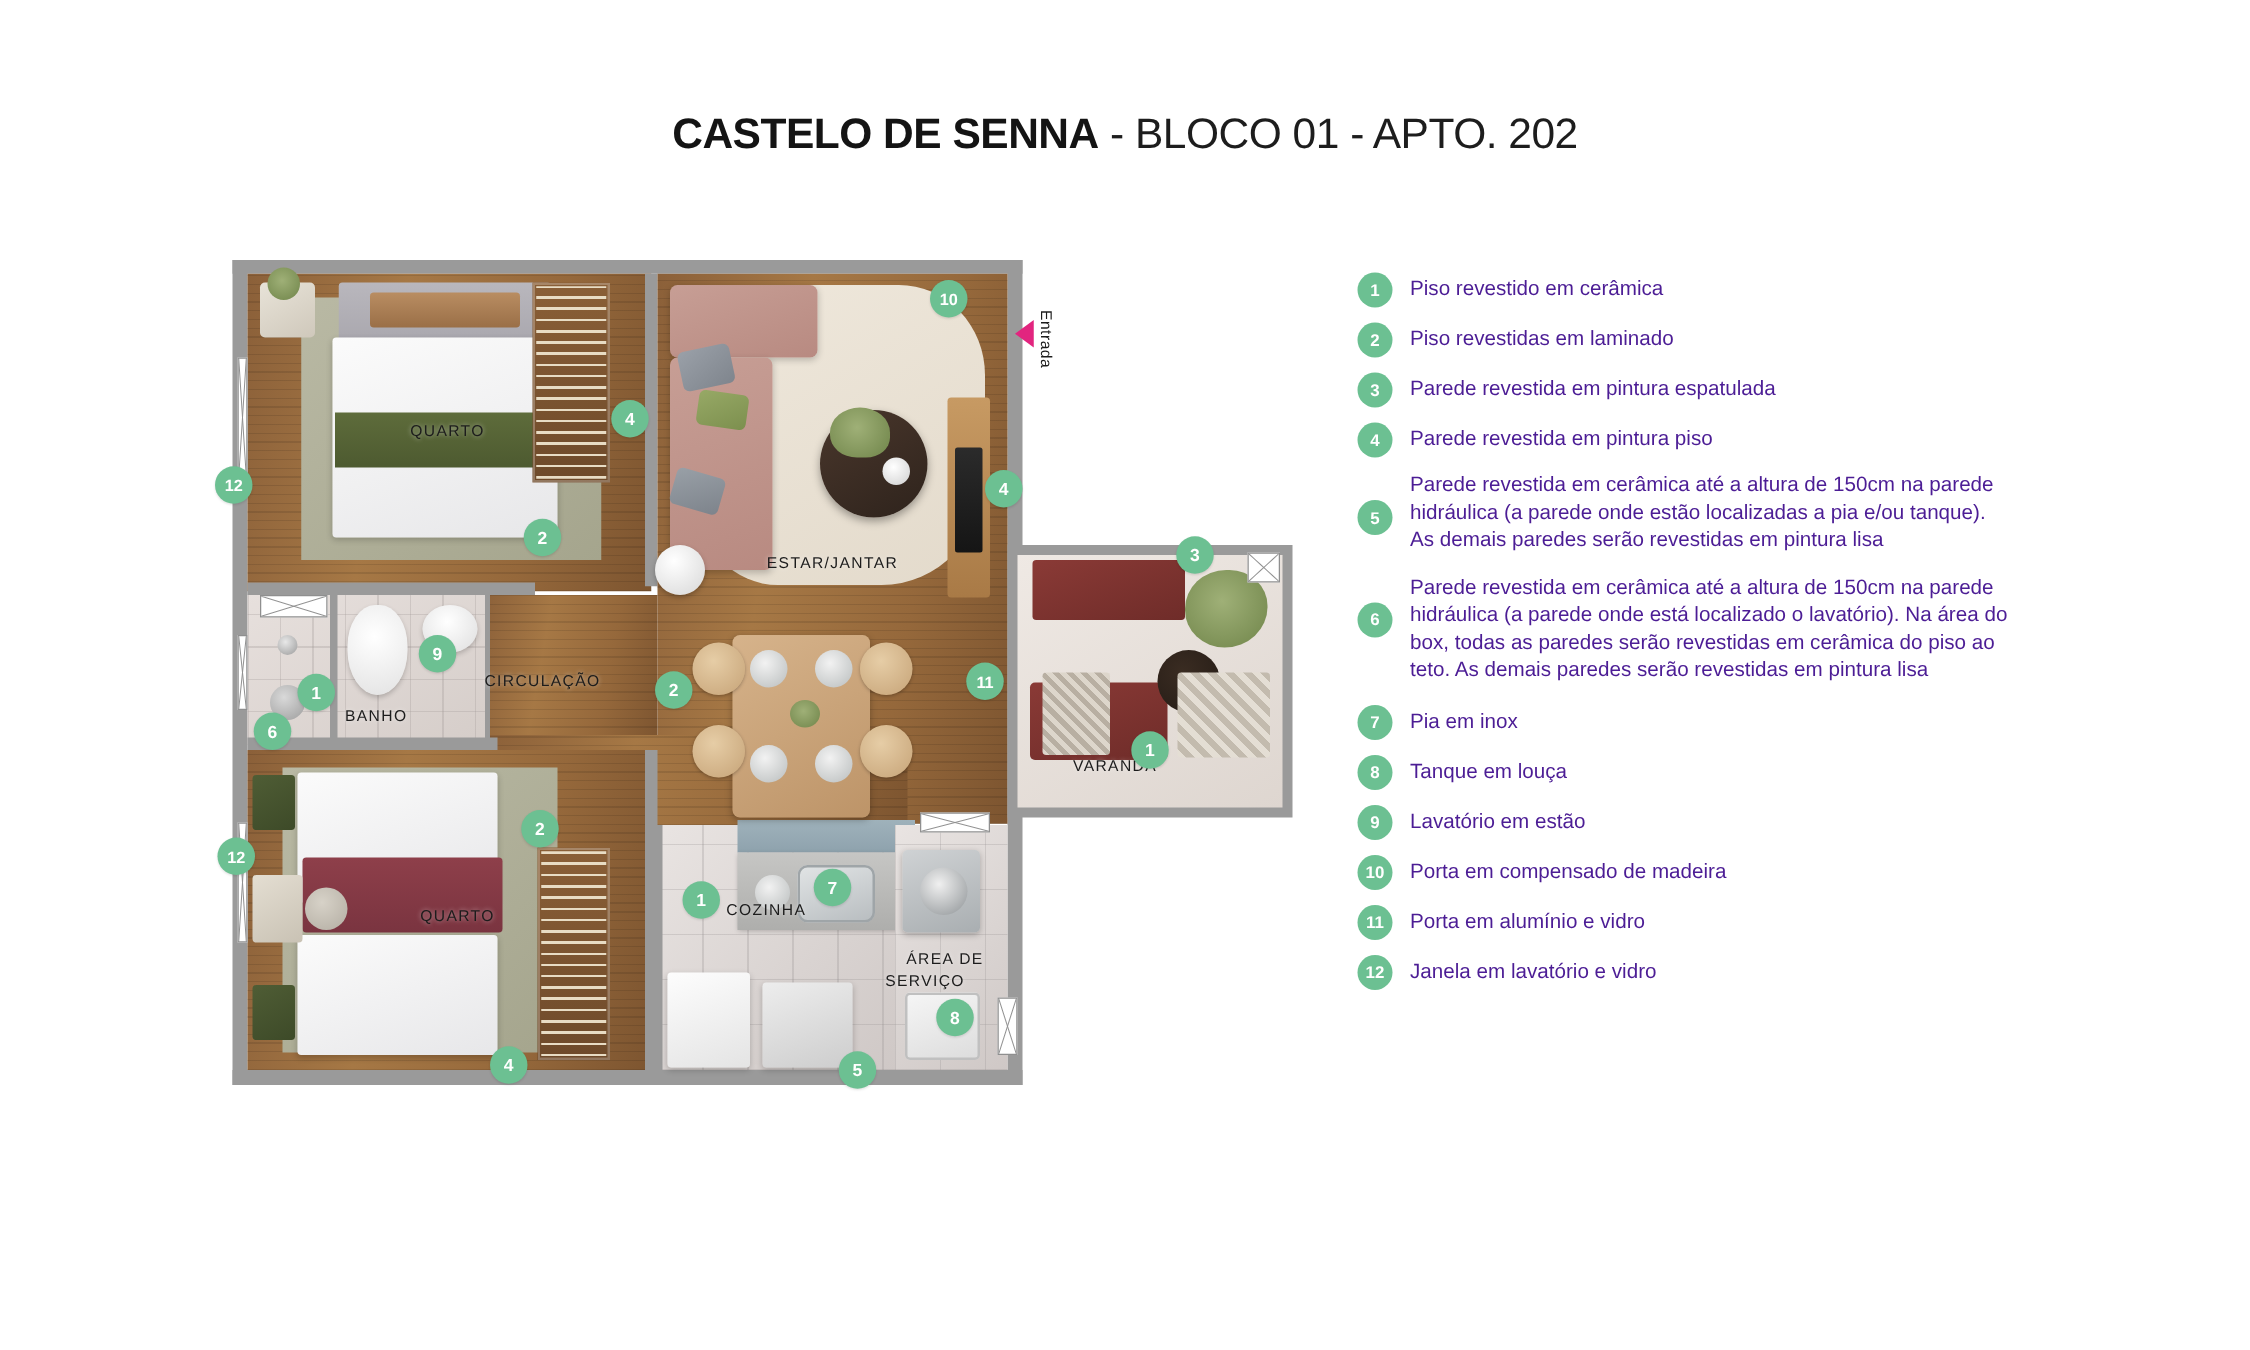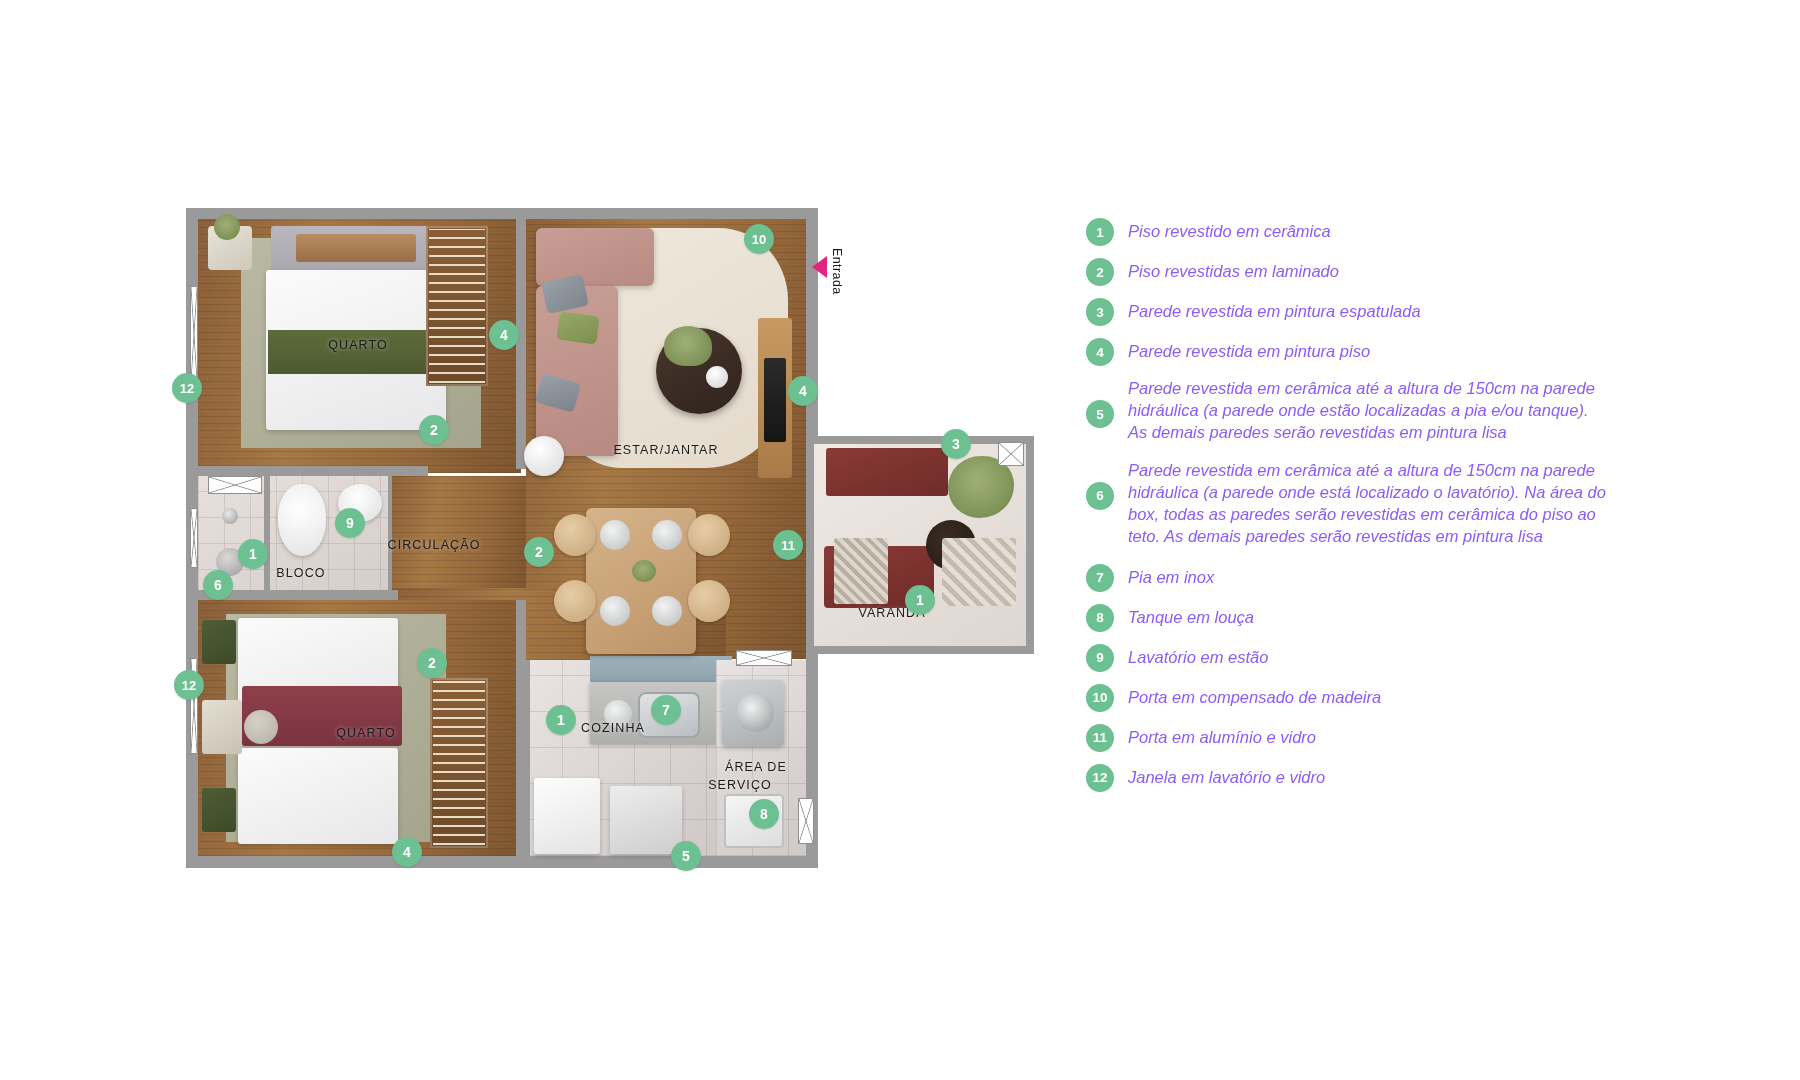--- a/index.html
+++ b/index.html
@@ -173,24 +173,23 @@
   .leg-row.compact { align-items: center; }
   .leg-badge {
     flex: 0 0 auto;
     width: 28px; height: 28px; border-radius: 50%;
     background: #6cc092; color: #fff;
     font-size: 13.5px; font-weight: 600;
     display:flex; align-items:center; justify-content:center;
     margin-right: 14px;
   }
   .leg-text {
-    font-size: 16.5px; color: #8b5cf6;
+    font-size: 16.5px; color: #4c1d95;
     line-height: 1.33;
     font-weight: 400;
-    font-style: italic;
   }
   .leg-row.multi { margin-bottom: 16px; }
   .leg-row.multi .leg-badge { margin-top: 22px; }
 
   
   #keymap {
     position: absolute; left: 1578px; top: 955px;
     width: 108px; height: 82px;
   }
   #keymap .cell {
@@ -211,20 +210,23 @@
     border-left: 8px solid transparent;
     border-right: 8px solid transparent;
     border-bottom: 12px solid #e2257f;
   }
 </style>
 </head>
 <body>
 
 <div id="page">
 
+  <div class="title-wrap">
+    <span class="title-bold">CASTELO DE SENNA</span><span class="title-light"> - BLOCO 01 - APTO. 202</span>
+  </div>
 
   <div id="plan">
 
     <div class="struct" style="left:0;top:0;width:632px;height:11px;"></div>
     <div class="struct" style="left:0;top:0;width:12px;height:660px;"></div>
     <div class="struct" style="left:0;top:648px;width:632px;height:12px;"></div>
     <div class="struct" style="left:620px;top:0;width:12px;height:660px;"></div>
 
     <div class="room wood" style="left:12px;top:11px;width:323px;height:254px;"></div>
     <div class="f rug-green" style="left:55px;top:30px;width:240px;height:210px;"></div>
@@ -316,21 +318,21 @@
     <div class="room" style="left:628px;top:236px;width:212px;height:202px;background:linear-gradient(150deg,#efe9e4,#ded6d0);"></div>
     <div class="f" style="left:640px;top:240px;width:122px;height:48px;background:linear-gradient(160deg,#8a3a36,#6f2c29);border-radius:3px;"></div>
     <div class="f" style="left:638px;top:338px;width:110px;height:62px;background:linear-gradient(160deg,#8a3a36,#6f2c29);border-radius:4px;"></div>
     <div class="f" style="left:648px;top:330px;width:54px;height:66px;background:repeating-linear-gradient(45deg,#ddd6cb 0 4px,#b8afa2 4px 8px);border-radius:3px;"></div>
     <div class="f" style="left:740px;top:312px;width:50px;height:50px;background:radial-gradient(circle at 40% 35%,#3a2c22,#241b15);border-radius:50%;"></div>
     <div class="f plant" style="left:762px;top:248px;width:66px;height:62px;border-radius:50% 46% 52% 48%;"></div>
     <div class="f" style="left:756px;top:330px;width:74px;height:68px;background:repeating-linear-gradient(45deg,#e4ded4 0 5px,#c3bbae 5px 10px);border-radius:3px;"></div>
     <div class="window-mark" style="left:812px;top:234px;width:26px;height:24px;"></div>
 
     <div class="room-label" style="left:112px;top:130px;width:120px;">QUARTO</div>
-    <div class="room-label" style="left:70px;top:358px;width:90px;">BLOCO</div>
+    <div class="room-label" style="left:70px;top:358px;width:90px;">BANHO</div>
     <div class="room-label" style="left:178px;top:330px;width:140px;">CIRCULAÇÃO</div>
     <div class="room-label" style="left:400px;top:235px;width:160px;">ESTAR/JANTAR</div>
     <div class="room-label" style="left:120px;top:518px;width:120px;">QUARTO</div>
     <div class="room-label" style="left:362px;top:513px;width:130px;">COZINHA</div>
     <div class="room-label" style="left:500px;top:552px;width:140px;">ÁREA DE</div>
     <div class="room-label" style="left:484px;top:570px;width:140px;">SERVIÇO</div>
     <div class="room-label" style="left:646px;top:398px;width:120px;">VARANDA</div>
 
     <div class="marker small" style="left:-14px;top:165px;">12</div>
     <div class="marker" style="left:303px;top:112px;">4</div>

